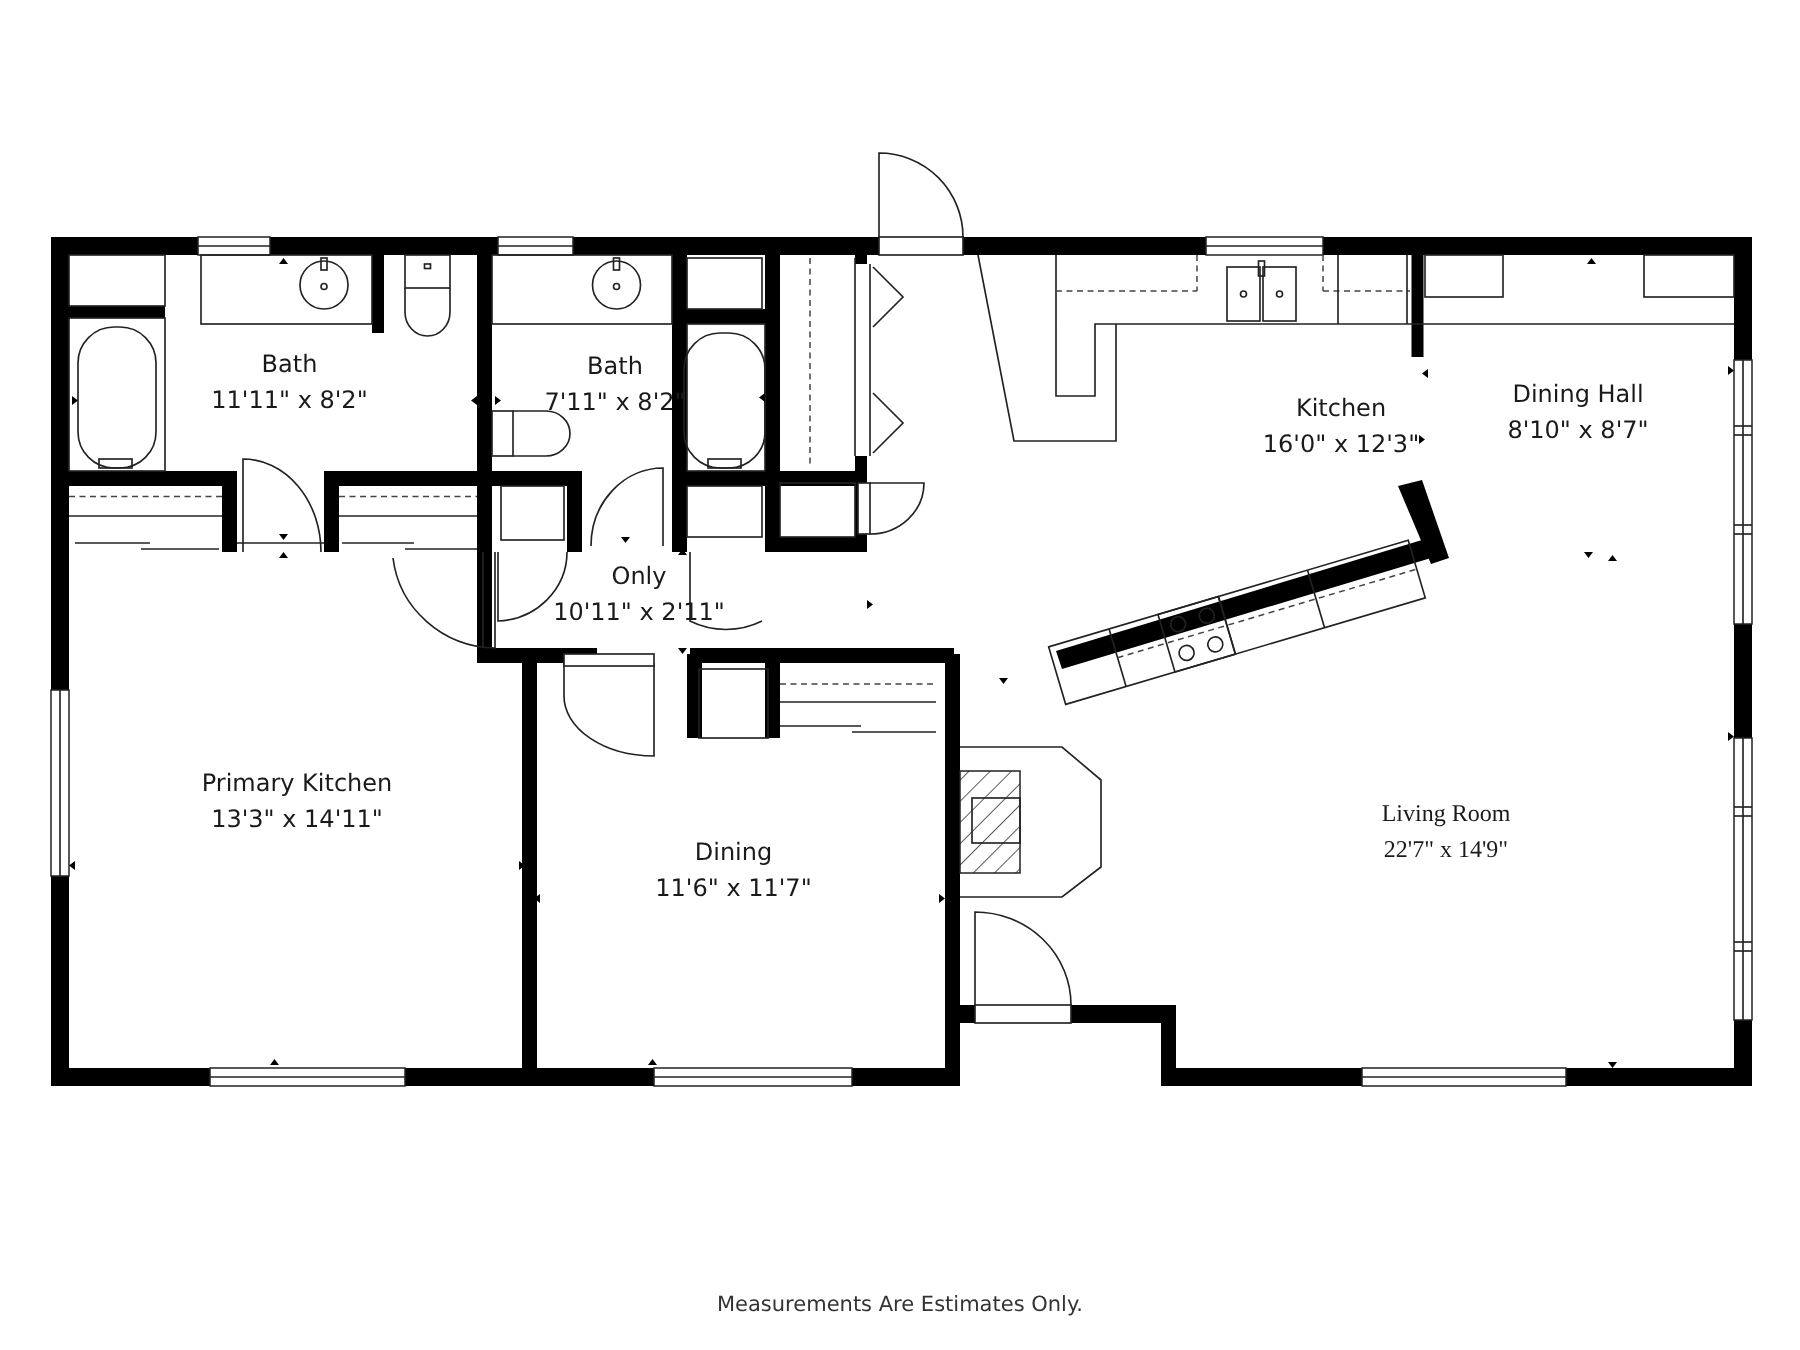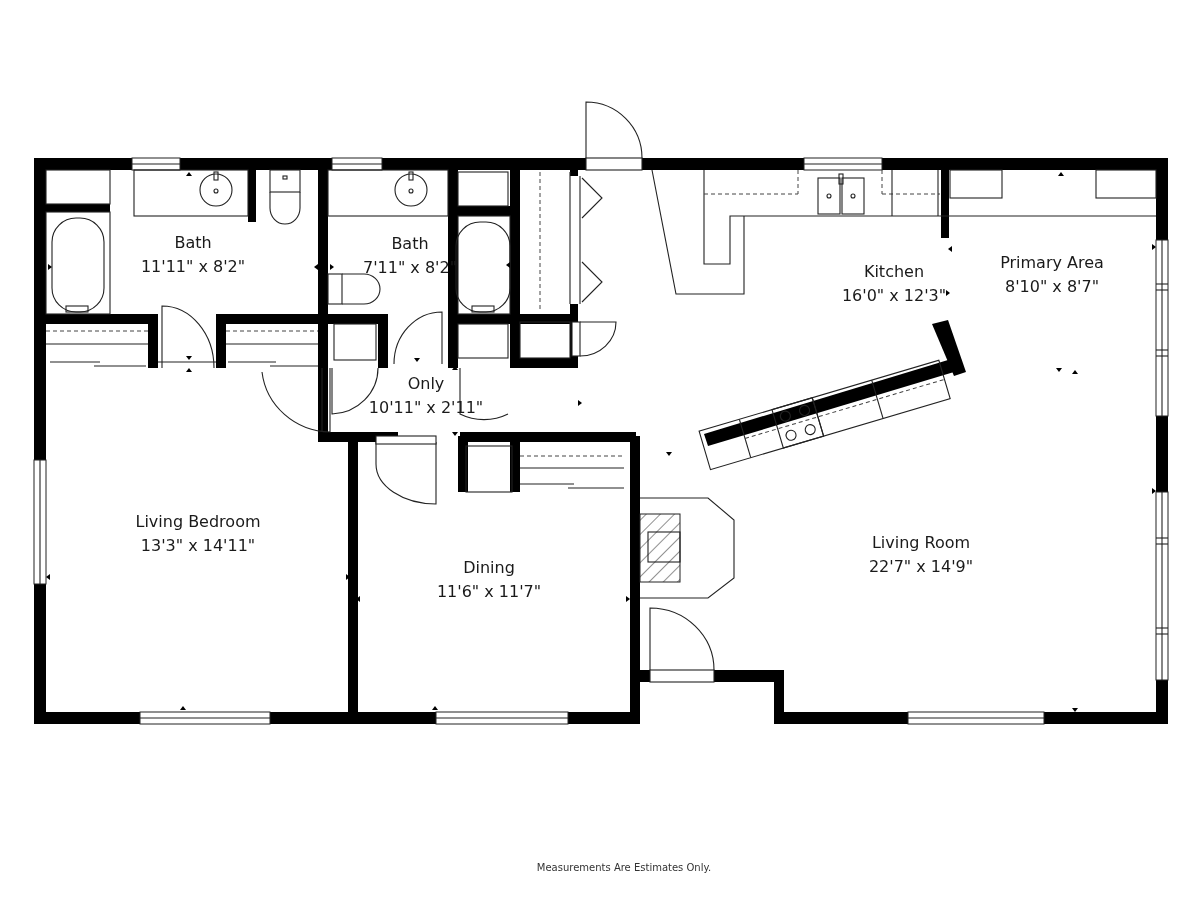--- a/index.html
+++ b/index.html
@@ -6,21 +6,21 @@
   body { width: 1200px; height: 900px; position: relative; overflow: hidden; font-family: "DejaVu Sans", sans-serif; }
   #plan { position: absolute; left: 0; top: 0; width: 1200px; height: 900px; }
   .wall { fill: #000000; }
   .thin { fill: none; stroke: #222222; stroke-width: 1.1; }
   .thin-w { fill: #ffffff; stroke: #222222; stroke-width: 1.1; }
   .dash { fill: none; stroke: #444444; stroke-width: 1; stroke-dasharray: 4 3; }
   .win { fill: #ffffff; stroke: #222222; stroke-width: 1; }
   .marker { fill: #000000; }
   .room-label { position: absolute; text-align: center; color: #1a1a1a; font-size: 16px; line-height: 24px; white-space: nowrap; transform: translateX(-50%); }
   .room-label .name, .room-label .dims { display: block; text-align: center; }
-  .footer-note { position: absolute; left: 624px; top: 862px; transform: translateX(-50%); font-size: 10px; color: #333333; white-space: nowrap; }
+  .footer-note { position: absolute; left: 600px; top: 862px; transform: translateX(-50%); font-size: 14px; color: #333333; white-space: nowrap; }
 </style>
 </head>
 <body>
 
 <svg id="plan" viewBox="0 0 1200 900" xmlns="http://www.w3.org/2000/svg">
 
   <g>
 
     <rect class="wall" x="34" y="158" width="98" height="12"></rect>
     <rect class="wall" x="180" y="158" width="152" height="12"></rect>
@@ -334,29 +334,29 @@
 </div>
 <div class="room-label" style="left:426px; top:372px;">
   <span class="name">Only</span>
   <span class="dims">10'11" x 2'11"</span>
 </div>
 <div class="room-label" style="left:857px; top:260px;margin-left:37px;">
   <span class="name">Kitchen</span>
   <span class="dims">16'0" x 12'3"</span>
 </div>
 <div class="room-label" style="left:1052px; top:251px;">
-  <span class="name">Primary Area</span>
+  <span class="name">Dining Hall</span>
   <span class="dims">8'10" x 8'7"</span>
 </div>
 <div class="room-label" style="left:198px; top:510px;">
-  <span class="name">Living Bedroom</span>
+  <span class="name">Primary Kitchen</span>
   <span class="dims">13'3" x 14'11"</span>
 </div>
 <div class="room-label" style="left:489px; top:556px;">
   <span class="name">Dining</span>
   <span class="dims">11'6" x 11'7"</span>
 </div>
-<div class="room-label" style="left:921px; top:531px;">
+<div class="room-label" style="left:964px; top:531px;font-family:Liberation Serif, serif;">
   <span class="name">Living Room</span>
   <span class="dims">22'7" x 14'9"</span>
 </div>
 
 <div class="footer-note">Measurements Are Estimates Only.</div>
 
 </body></html>

